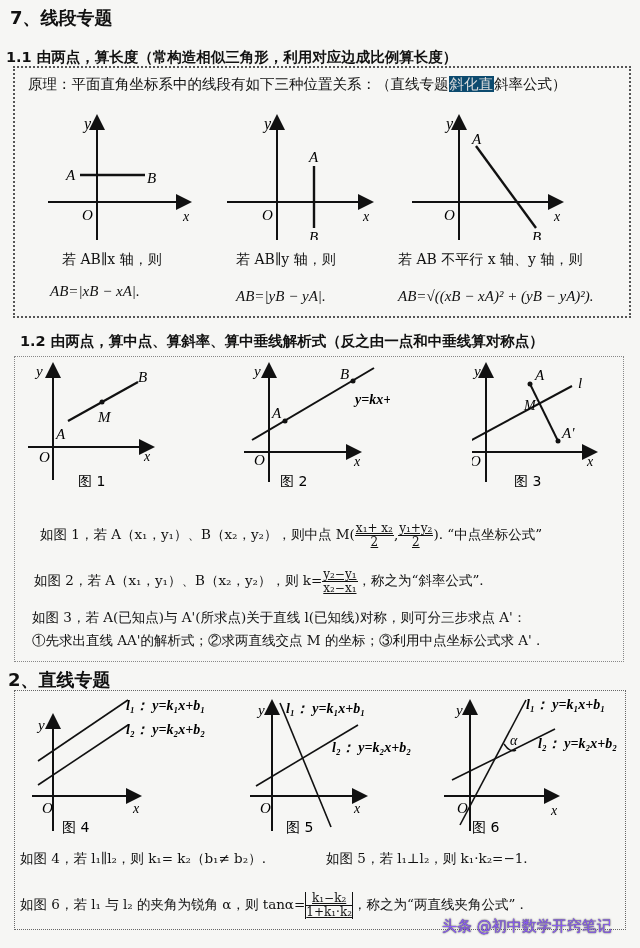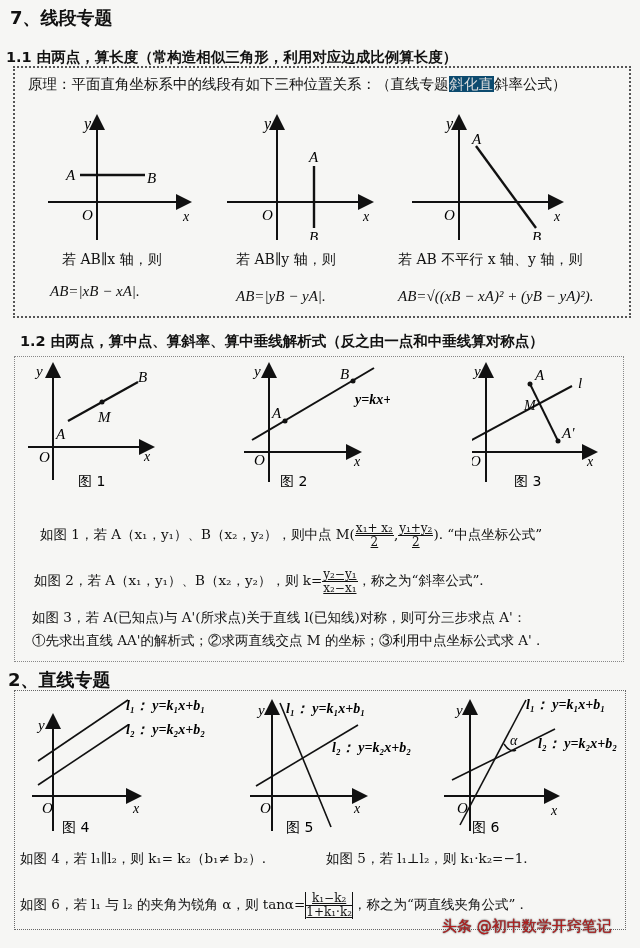--- a/index.html
+++ b/index.html
@@ -12,21 +12,21 @@
   .box.dotted { border-style: dotted; border-width: 2px; border-color: #555; }
   .box.solid-ish { border: 1.5px solid #888; }
   .txt { position: absolute; font-size: 14px; white-space: nowrap; line-height: 1; }
   .it { font-style: italic; font-family: "Liberation Serif", "DejaVu Serif", serif; }
   .hl { background: #0c4a6e; color: #ddd; padding: 0 1px; }
   svg text { font-family: "Liberation Serif", "DejaVu Serif", serif; font-style: italic; }
   svg .cap { font-style: normal; font-family: "DejaVu Sans", "Liberation Sans", sans-serif; font-size: 14px; }
   .frac { display: inline-block; vertical-align: middle; text-align: center; font-size: 12px; line-height: 1.1; text-decoration: underline; }
   .frac .num { display: block; border-bottom: 1.2px solid #111; padding: 0 1px; }
   .frac .den { display: block; }
-  .watermark { position: absolute; font-family: "DejaVu Sans", "Liberation Sans", sans-serif; color: #b91c1c; font-size: 15px; text-shadow: 0 0 2px #555, 0 0 1px #333; }
+  .watermark { position: absolute; font-family: "DejaVu Sans", "Liberation Sans", sans-serif; color: #8b5cf6; font-size: 15px; text-shadow: 0 0 2px #555, 0 0 1px #333; }
 </style>
 </head>
 <body>
 
 <div class="abs h1" style="left:10px;top:6px;">7、线段专题</div>
 <div class="abs h2" style="left:6px;top:48px;text-align:right;">1.1 由两点，算长度（常构造相似三角形，利用对应边成比例算长度）</div>
 
 <div class="box dotted" style="left:13px;top:66px;width:618px;height:252px;"></div>
 <div class="txt" style="left:28px;top:77px;font-size:14.5px;">
   <span>原理：平面直角坐标系中的线段有如下三种位置关系：（直线专题</span><span class="hl">斜化直</span><span>斜率公式）</span>

